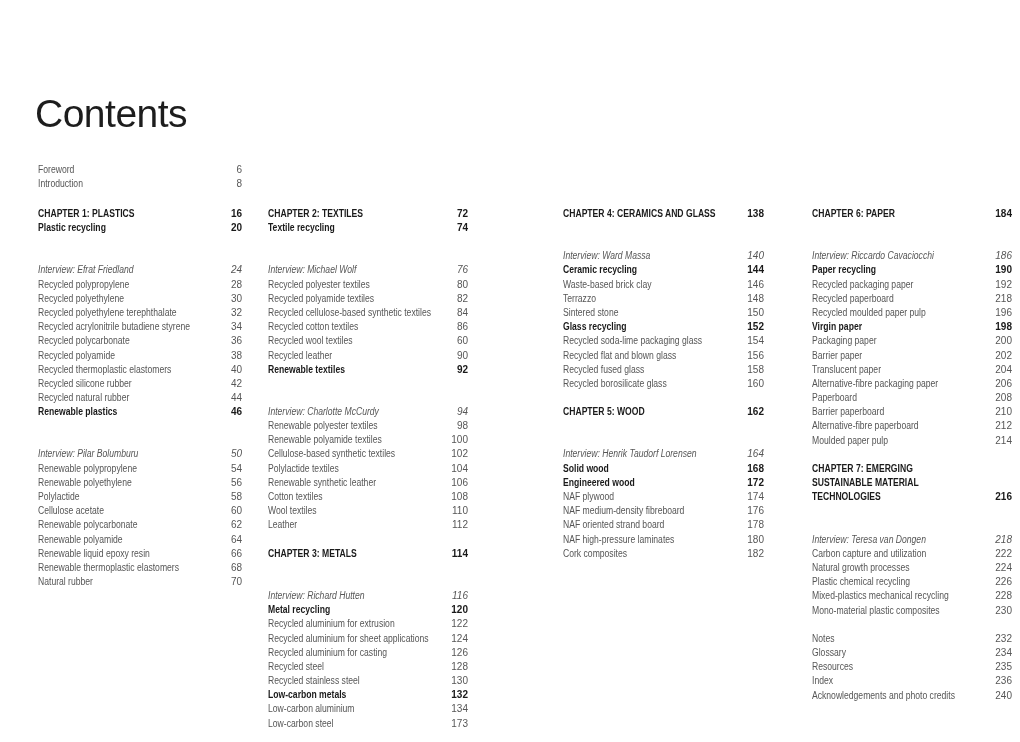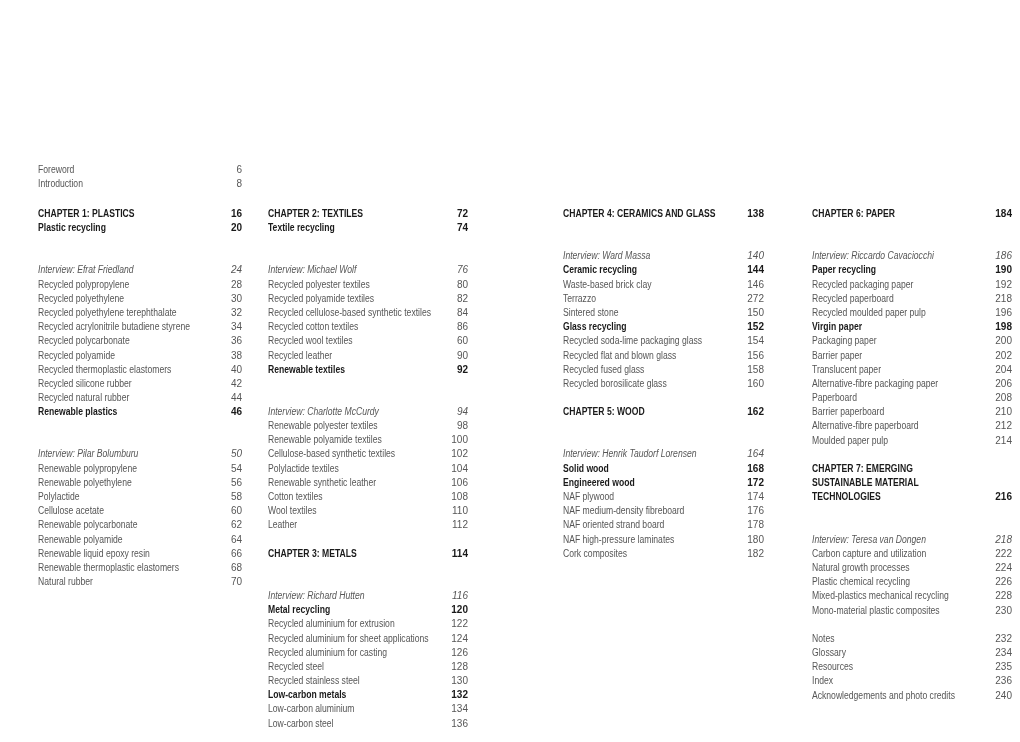--- a/index.html
+++ b/index.html
@@ -53,20 +53,21 @@
     white-space: nowrap;
   }
   .row.chapter, .row.bold { color: var(--strong, #1a1a1a); font-weight: 700; }
   .row.italic { font-style: italic; margin-top: 28px; }
   .row.spacer { height: 14.2px; }
 </style>
 </head>
 <body>
 
 <div class="page">
+  <h1 class="title">Contents</h1>
   <div class="col front" id="front-matter">
       <div class="row regular">
         <span class="label">Foreword</span>
         <span class="pg">6</span>
       </div>
       <div class="row regular">
         <span class="label">Introduction</span>
         <span class="pg">8</span>
       </div>
     </div>
@@ -277,21 +278,21 @@
       <div class="row bold">
         <span class="label">Low-carbon metals</span>
         <span class="pg">132</span>
       </div>
       <div class="row regular">
         <span class="label">Low-carbon aluminium</span>
         <span class="pg">134</span>
       </div>
       <div class="row regular">
         <span class="label">Low-carbon steel</span>
-        <span class="pg">136</span>
+        <span class="pg">173</span>
       </div>
     </div>
   <div class="col" id="col-3">
       <div class="row chapter">
         <span class="label">CHAPTER 4: CERAMICS AND GLASS</span>
         <span class="pg">138</span>
       </div>
       <div class="row italic">
         <span class="label">Interview: Ward Massa</span>
         <span class="pg">140</span>
@@ -299,21 +300,21 @@
       <div class="row bold">
         <span class="label">Ceramic recycling</span>
         <span class="pg">144</span>
       </div>
       <div class="row regular">
         <span class="label">Waste-based brick clay</span>
         <span class="pg">146</span>
       </div>
       <div class="row regular">
         <span class="label">Terrazzo</span>
-        <span class="pg">272</span>
+        <span class="pg">148</span>
       </div>
       <div class="row regular">
         <span class="label">Sintered stone</span>
         <span class="pg">150</span>
       </div>
       <div class="row bold">
         <span class="label">Glass recycling</span>
         <span class="pg">152</span>
       </div>
       <div class="row regular">

